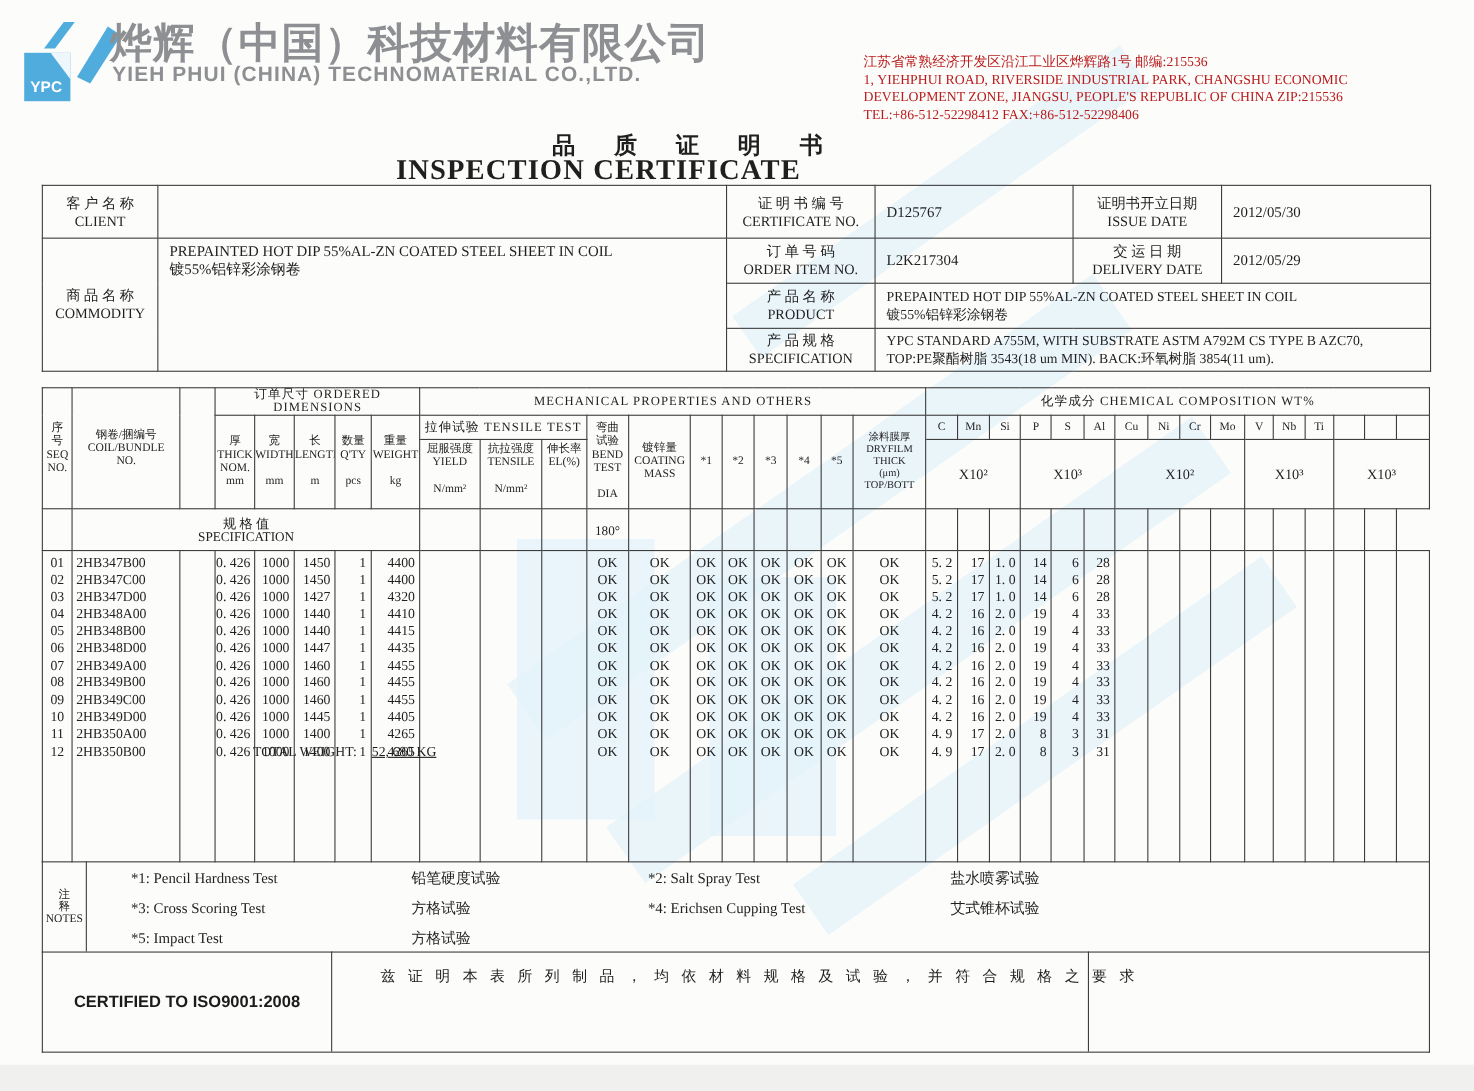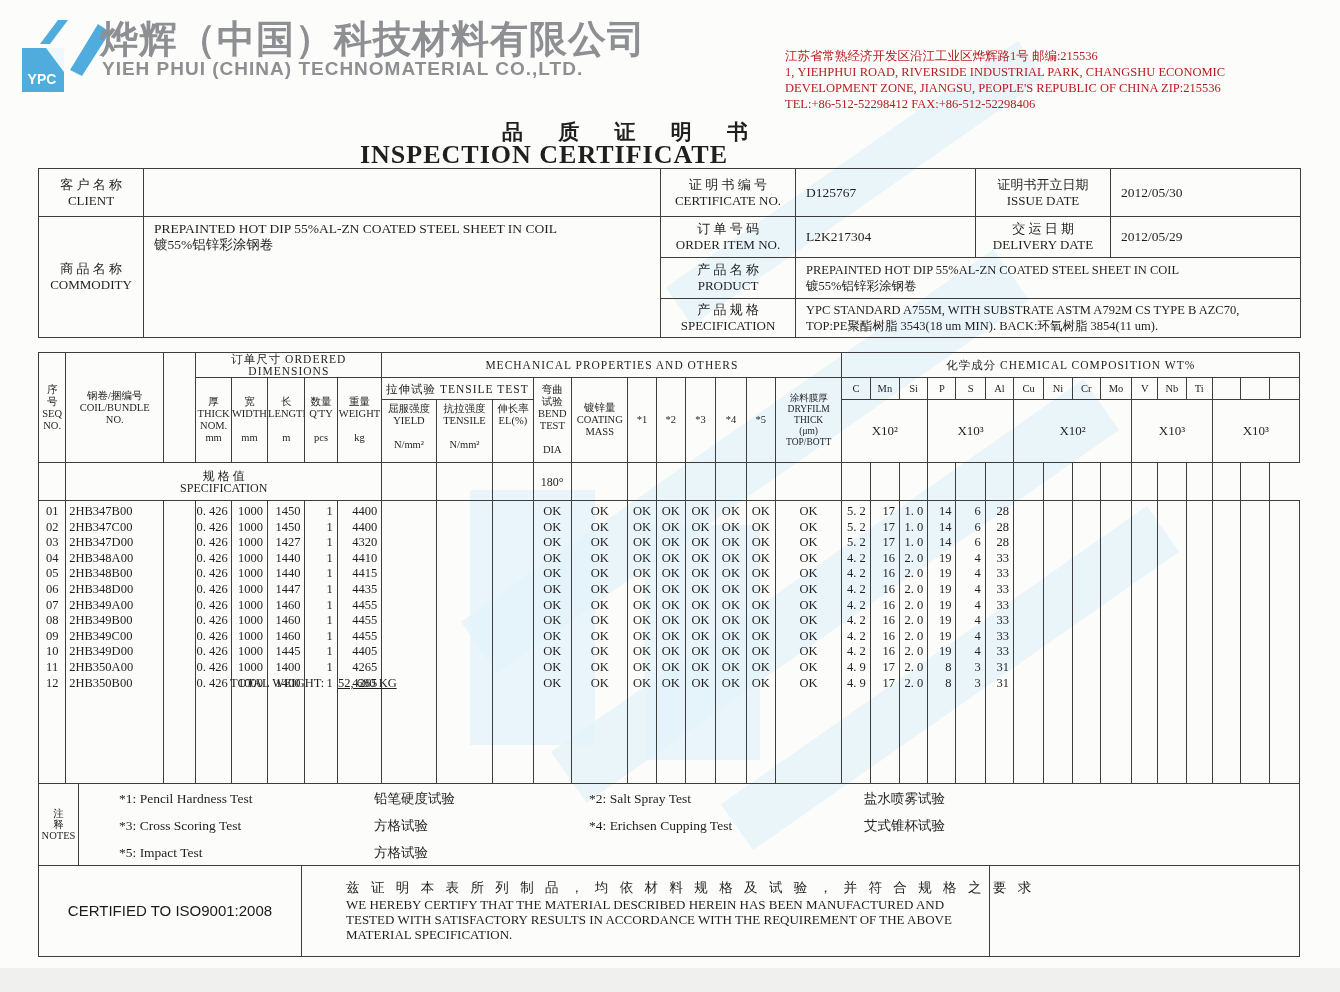--- a/index.html
+++ b/index.html
@@ -48,21 +48,21 @@
   
   .notes-box{left:38px;top:783px;width:1260px;height:82px;border:1px solid #3d3d3d;border-top:none;display:flex;}
   .notes-label{width:39px;border-right:1px solid #3d3d3d;display:flex;align-items:center;justify-content:center;
     font-size:10.5px;line-height:11px;text-align:center;white-space:pre-line;}
   .notes-body{flex:1;padding:8px 0 0 40px;font-size:13.5px;line-height:16px;}
   .notes-grid{display:grid;grid-template-columns:255px 215px 275px auto;row-gap:11px;}
   .notes-grid span{white-space:pre;}
   
   .foot-box{left:38px;top:865px;width:1260px;height:91px;border:1px solid #3d3d3d;border-top:none;display:flex;}
   .iso-cell{width:262px;border-right:1px solid #3d3d3d;display:flex;align-items:center;justify-content:center;}
-  .iso-text{font-family:"Liberation Sans",sans-serif;font-weight:400;font-size:15px;color:#1b1b1b;text-align:right;}
+  .iso-text{font-family:"Liberation Sans",sans-serif;font-weight:700;font-size:15px;color:#1b1b1b;text-align:right;}
   .cert-cell{width:688px;border-right:1px solid #3d3d3d;padding:14px 18px 0 44px;box-sizing:border-box;}
   .cert-cn{font-size:13.5px;letter-spacing:4px;white-space:pre;}
   .cert-en{font-size:13px;line-height:15px;white-space:pre-line;}
   .sign-cell{flex:1;position:relative;}
   .sign-svg{position:absolute;left:6px;top:0px;}
   .sign-name{position:absolute;left:0;top:59px;width:100%;text-align:center;font-size:12px;}
   .sign-title-cn{position:absolute;left:0;top:71px;width:100%;text-align:center;font-size:11px;letter-spacing:9px;}
   .sign-title-en{position:absolute;left:0;top:82px;width:100%;text-align:center;font-size:11px;}
 </style>
 </head>
@@ -598,21 +598,18 @@
       </div>
     </div>
   </div>
 
   <div class="abs foot-box">
     <div class="iso-cell">
       <span class="iso-text">CERTIFIED TO ISO9001:2008</span>
     </div>
     <div class="cert-cell">
       <div class="cert-cn">兹 证 明 本 表 所 列 制 品 ， 均 依 材 料 规 格 及 试 验 ， 并 符 合 规 格 之 要 求</div>
-      <div class="cert-en prel">WE HEREBY CERTIFY THAT THE MATERIAL  DESCRIBED  HEREIN  HAS  BEEN  MANUFACTURED  AND
-TESTED WITH SATISFACTORY RESULTS IN ACCORDANCE WITH THE REQUIREMENT  OF  THE  ABOVE
-MATERIAL SPECIFICATION.</div>
     </div>
   </div>
 
 </div>
 
 <div class="scan-strip"></div>
 
 </body></html>

